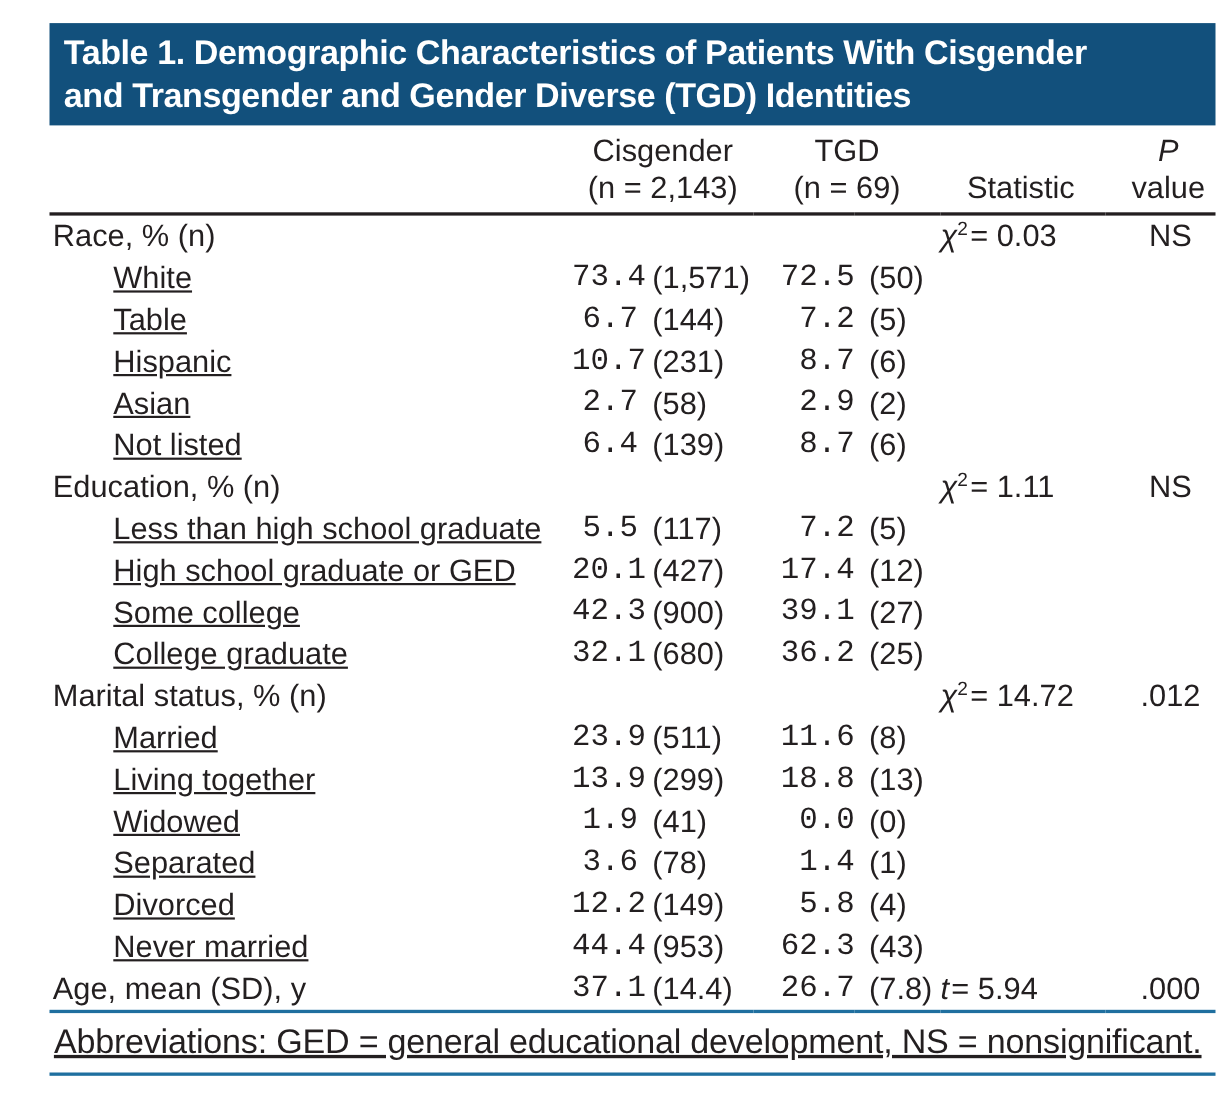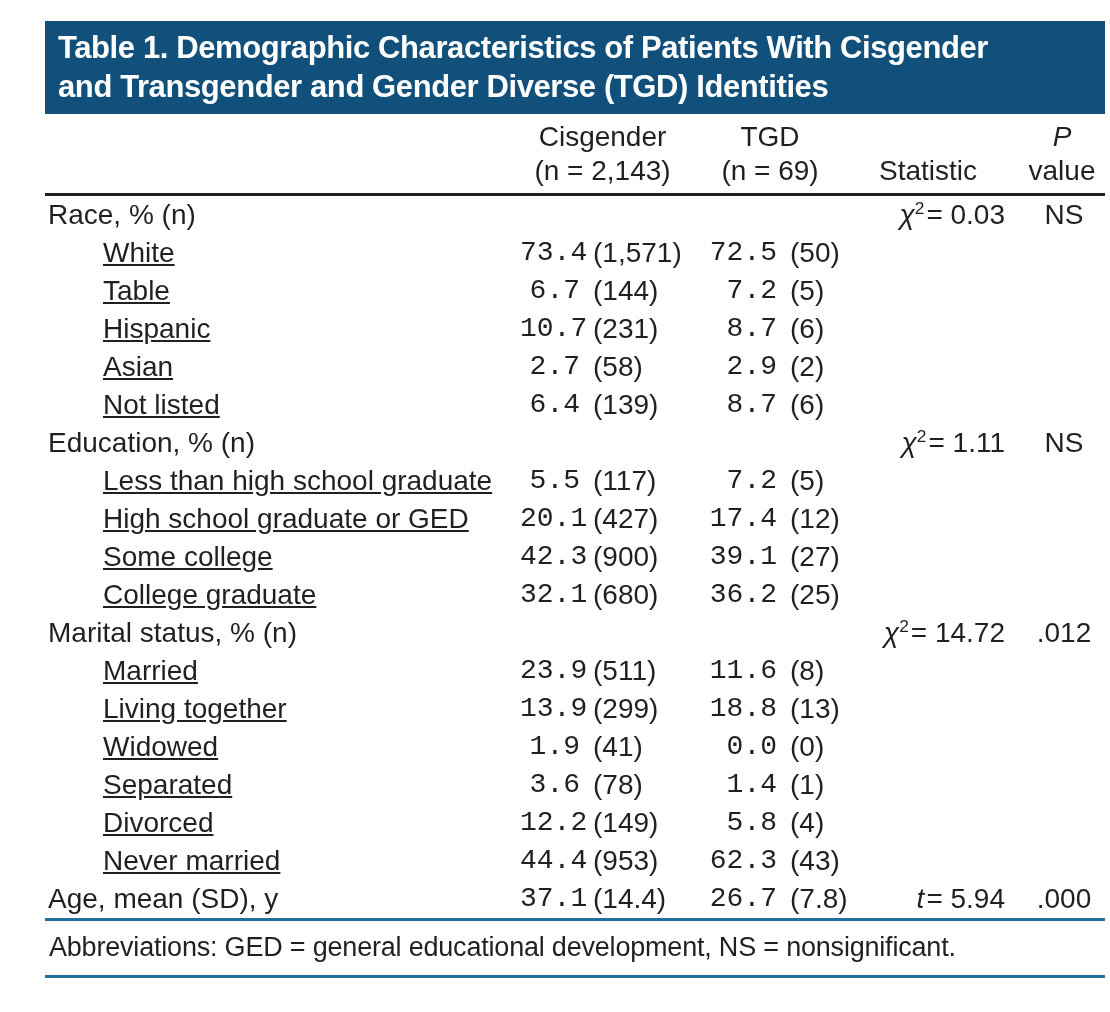--- a/index.html
+++ b/index.html
@@ -73,39 +73,40 @@
     line-height: 38px;
     height: 38px;
     padding: 0;
     white-space: nowrap;
     overflow: visible;
   }
   td.lbl { text-align: left; padding-left: 3px; }
   tr.indent td.lbl { padding-left: 58px; text-decoration: underline; }
   td.pct { text-align: right; font-family: Liberation Mono, monospace; }
   td.cnt { text-align: left; padding-left: 13px; }
-  td.stat { text-align: right; }
+  td.stat { text-align: left; }
   td.pval { text-align: center; padding-left: 18px; }
   td.stat sup {
     font-size: 0.62em;
     line-height: 0;
     vertical-align: super;
   }
   td.stat .sval { margin-left: 2px; }
 
   
   .abbrev {
     box-sizing: border-box;
     width: 1060px;
-    font-size: 27px;
+    font-size: 31px;
     line-height: 34px;
     padding: 9px 4px 11px 4px;
     border-bottom: 3px solid var(--rule-blue, #1f6f9f);
     letter-spacing: -0.2px;
     white-space: nowrap;
+    text-decoration: underline;
   }
 </style>
 </head>
 <body>
 
 <div class="page">
   <div class="content">
 
     <div class="banner">
       <div class="title-line">Table 1. Demographic Characteristics of Patients With Cisgender</div>

